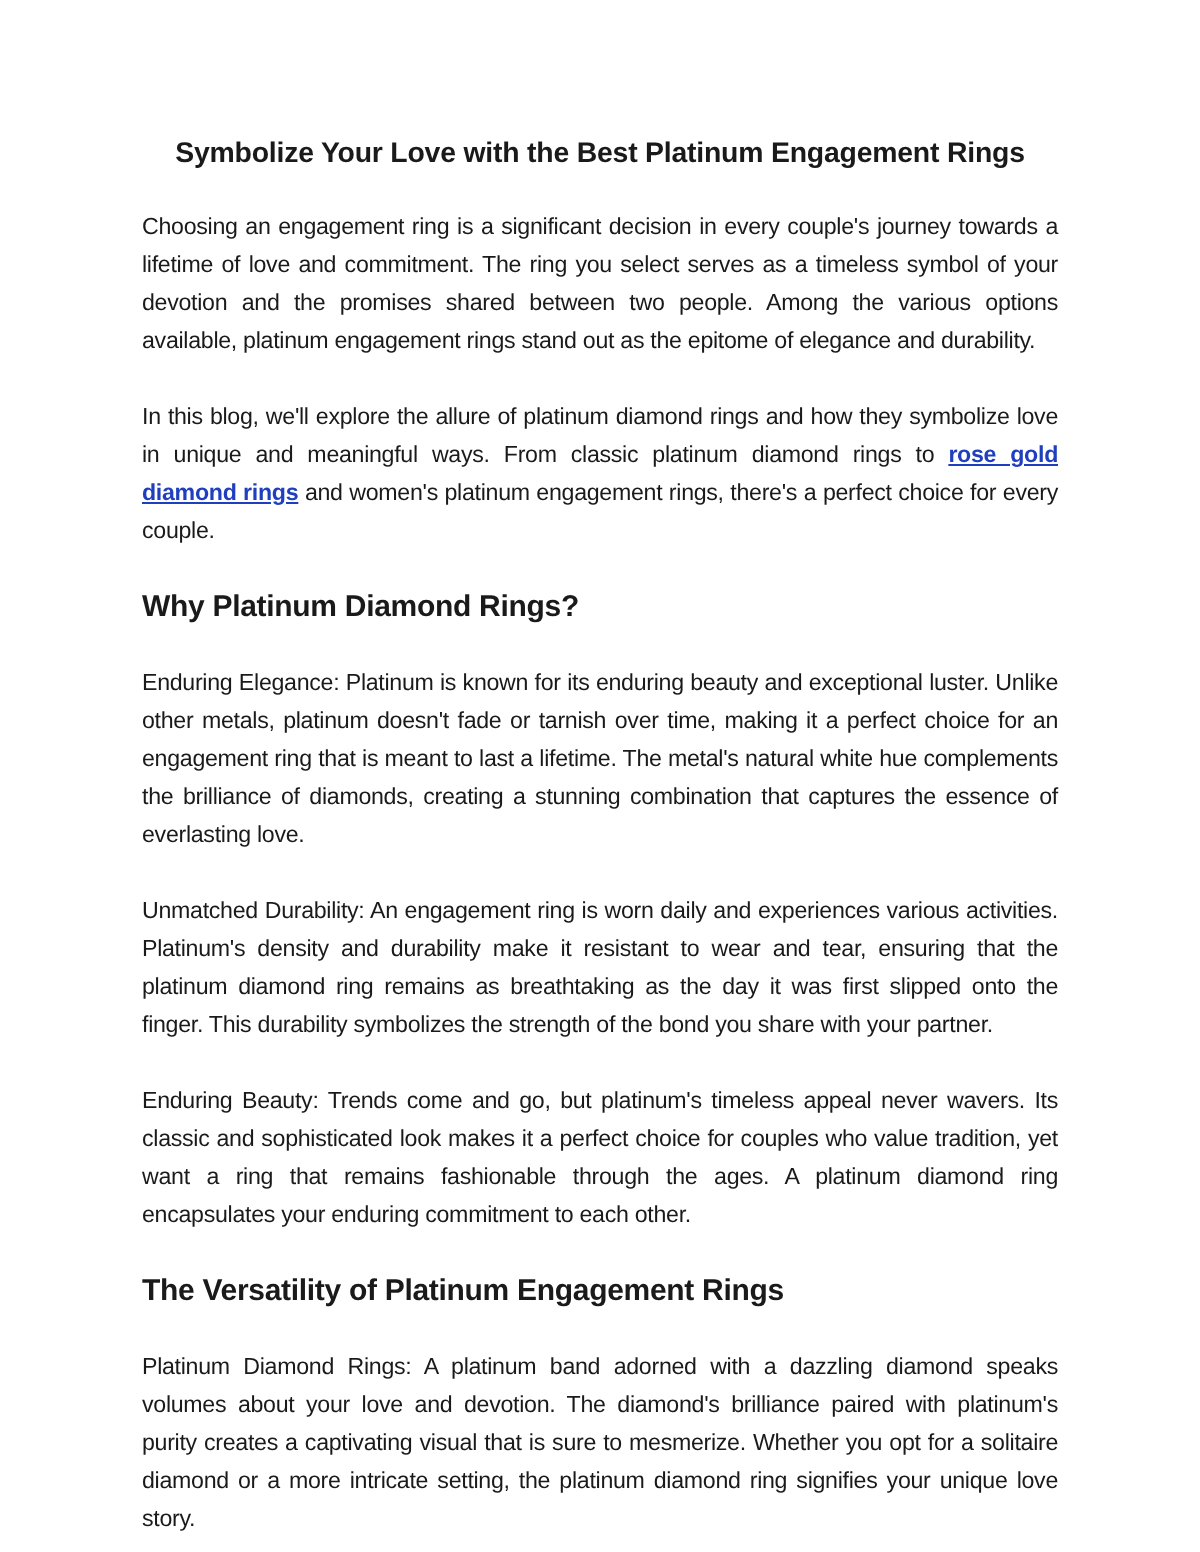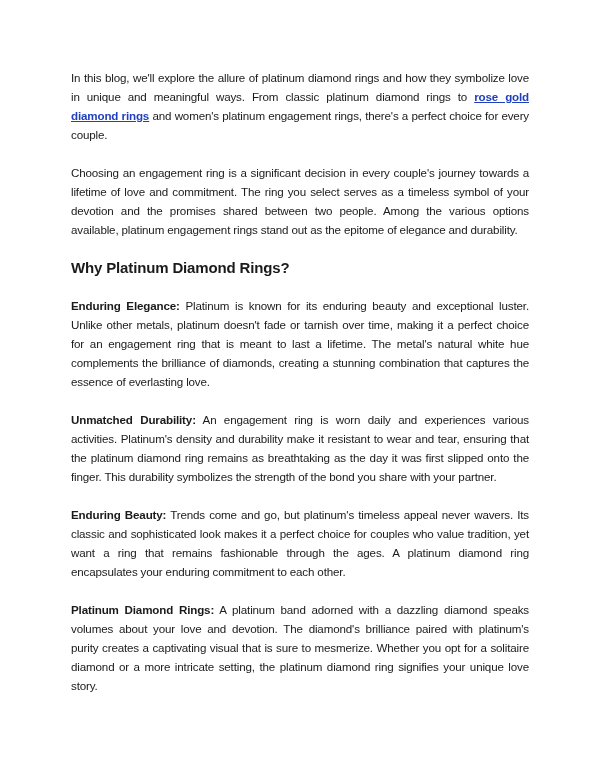--- a/index.html
+++ b/index.html
@@ -37,41 +37,43 @@
       letter-spacing: -0.15px;
     }
     .para { margin-bottom: 19px; }
     .section-heading {
       font-weight: bold;
       font-size: 15px;
       line-height: 19px;
       margin: 0 0 19px 0;
       letter-spacing: -0.15px;
     }
-    .lead { font-weight: bold; margin-top: 32px; }
+    .lead { font-weight: normal; margin-top: 32px; }
     a.inline-link {
       color: #1f3fbf;
       font-weight: bold;
       text-decoration: underline;
     }
   </style>
 </head>
 <body>
 
 <div class="page">
 
+  <h1 class="doc-title">Symbolize Your Love with the Best Platinum Engagement Rings</h1>
+
+  <p class="para">Choosing an engagement ring is a significant decision in every couple's journey towards a lifetime of love and commitment. The ring you select serves as a timeless symbol of your devotion and the promises shared between two people. Among the various options available, platinum engagement rings stand out as the epitome of elegance and durability.</p>
 
   <p class="para"><span>In this blog, we'll explore the allure of platinum diamond rings and how they symbolize love in unique and meaningful ways. From classic platinum diamond rings to </span><a class="inline-link" href="#">rose gold diamond rings</a><span> and women's platinum engagement rings, there's a perfect choice for every couple.</span></p>
-
-  <p class="para">Choosing an engagement ring is a significant decision in every couple's journey towards a lifetime of love and commitment. The ring you select serves as a timeless symbol of your devotion and the promises shared between two people. Among the various options available, platinum engagement rings stand out as the epitome of elegance and durability.</p>
 
   <div class="section-heading">Why Platinum Diamond Rings?</div>
 
   <p class="para"><span class="lead">Enduring Elegance:</span><span> Platinum is known for its enduring beauty and exceptional luster. Unlike other metals, platinum doesn't fade or tarnish over time, making it a perfect choice for an engagement ring that is meant to last a lifetime. The metal's natural white hue complements the brilliance of diamonds, creating a stunning combination that captures the essence of everlasting love.</span></p>
 
   <p class="para"><span class="lead">Unmatched Durability:</span><span> An engagement ring is worn daily and experiences various activities. Platinum's density and durability make it resistant to wear and tear, ensuring that the platinum diamond ring remains as breathtaking as the day it was first slipped onto the finger. This durability symbolizes the strength of the bond you share with your partner.</span></p>
 
   <p class="para"><span class="lead">Enduring Beauty:</span><span> Trends come and go, but platinum's timeless appeal never wavers. Its classic and sophisticated look makes it a perfect choice for couples who value tradition, yet want a ring that remains fashionable through the ages. A platinum diamond ring encapsulates your enduring commitment to each other.</span></p>
 
+  <div class="section-heading">The Versatility of Platinum Engagement Rings</div>
 
   <p class="para"><span class="lead">Platinum Diamond Rings:</span><span> A platinum band adorned with a dazzling diamond speaks volumes about your love and devotion. The diamond's brilliance paired with platinum's purity creates a captivating visual that is sure to mesmerize. Whether you opt for a solitaire diamond or a more intricate setting, the platinum diamond ring signifies your unique love story.</span></p>
 
 </div>
 
 </body></html>

